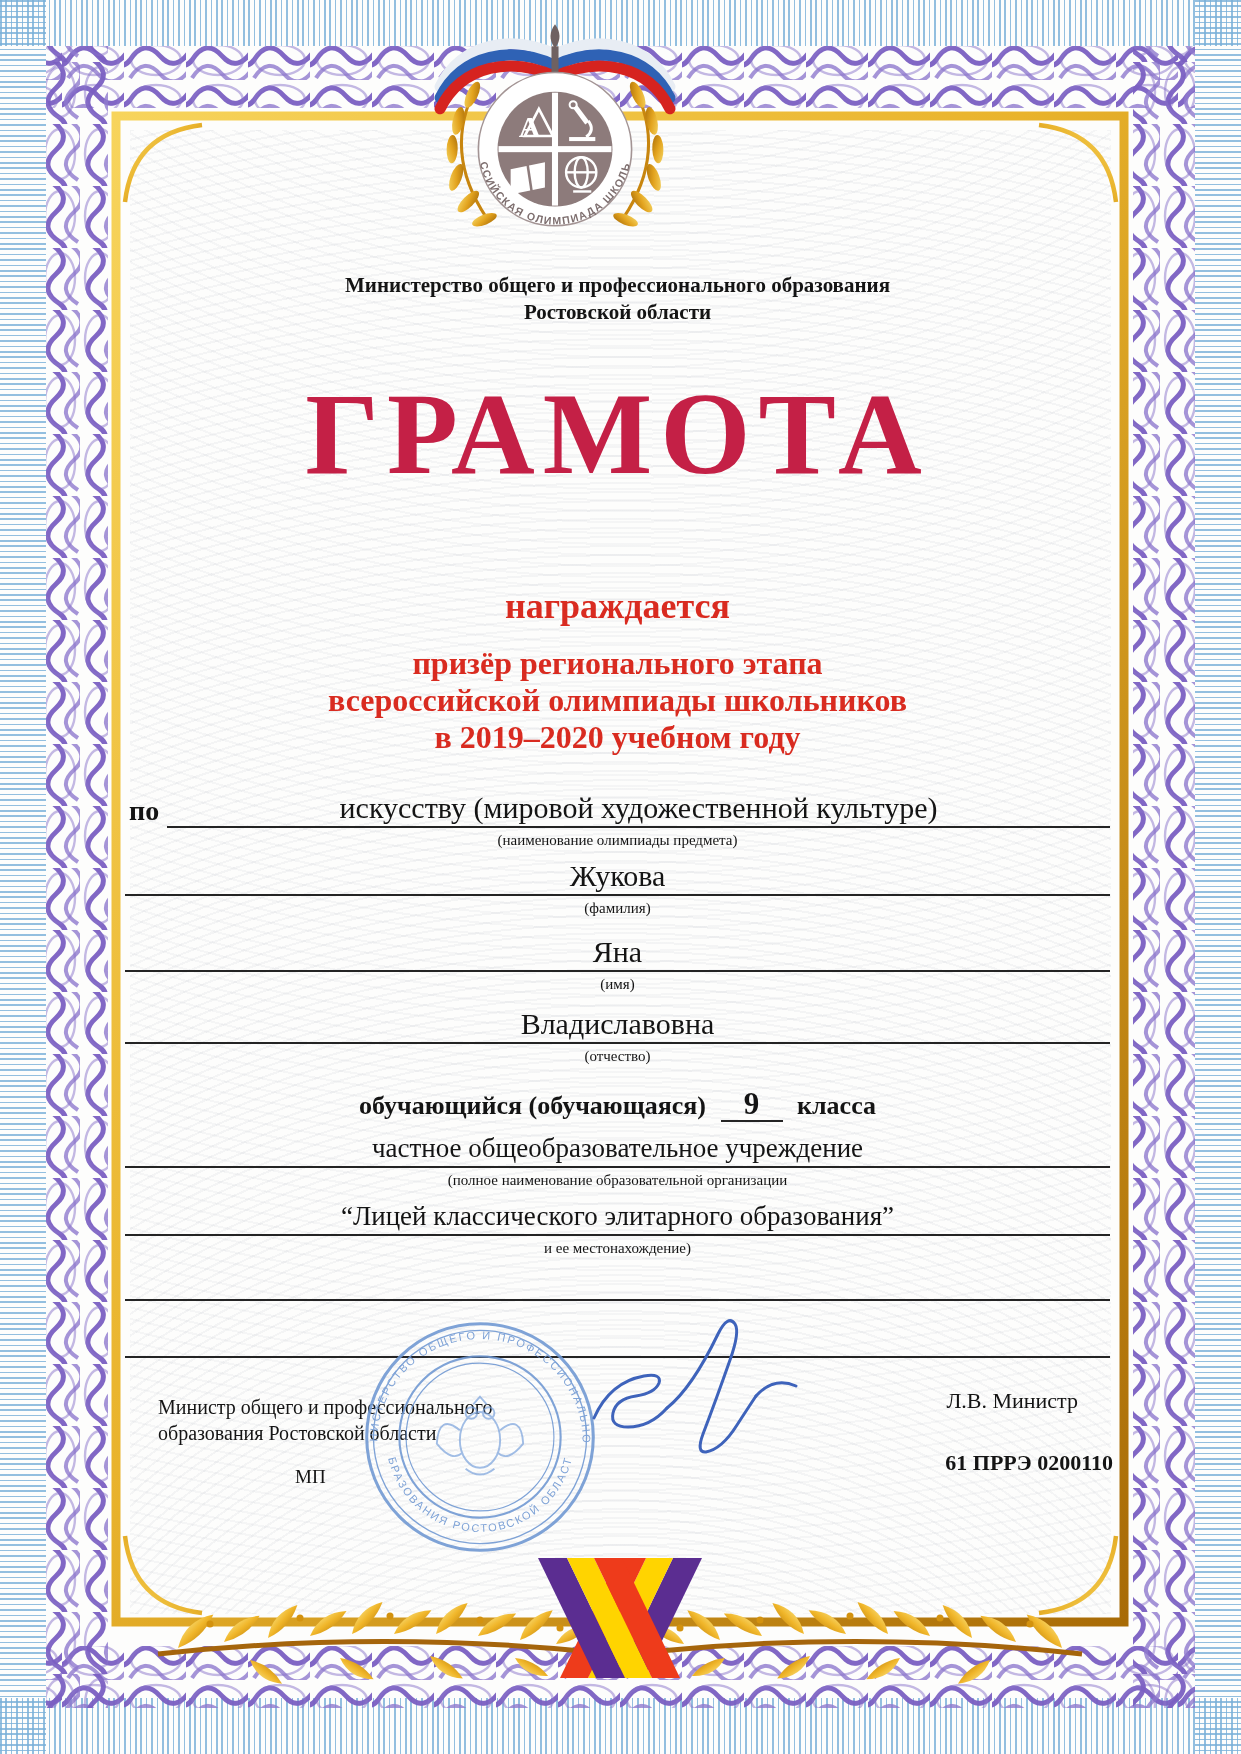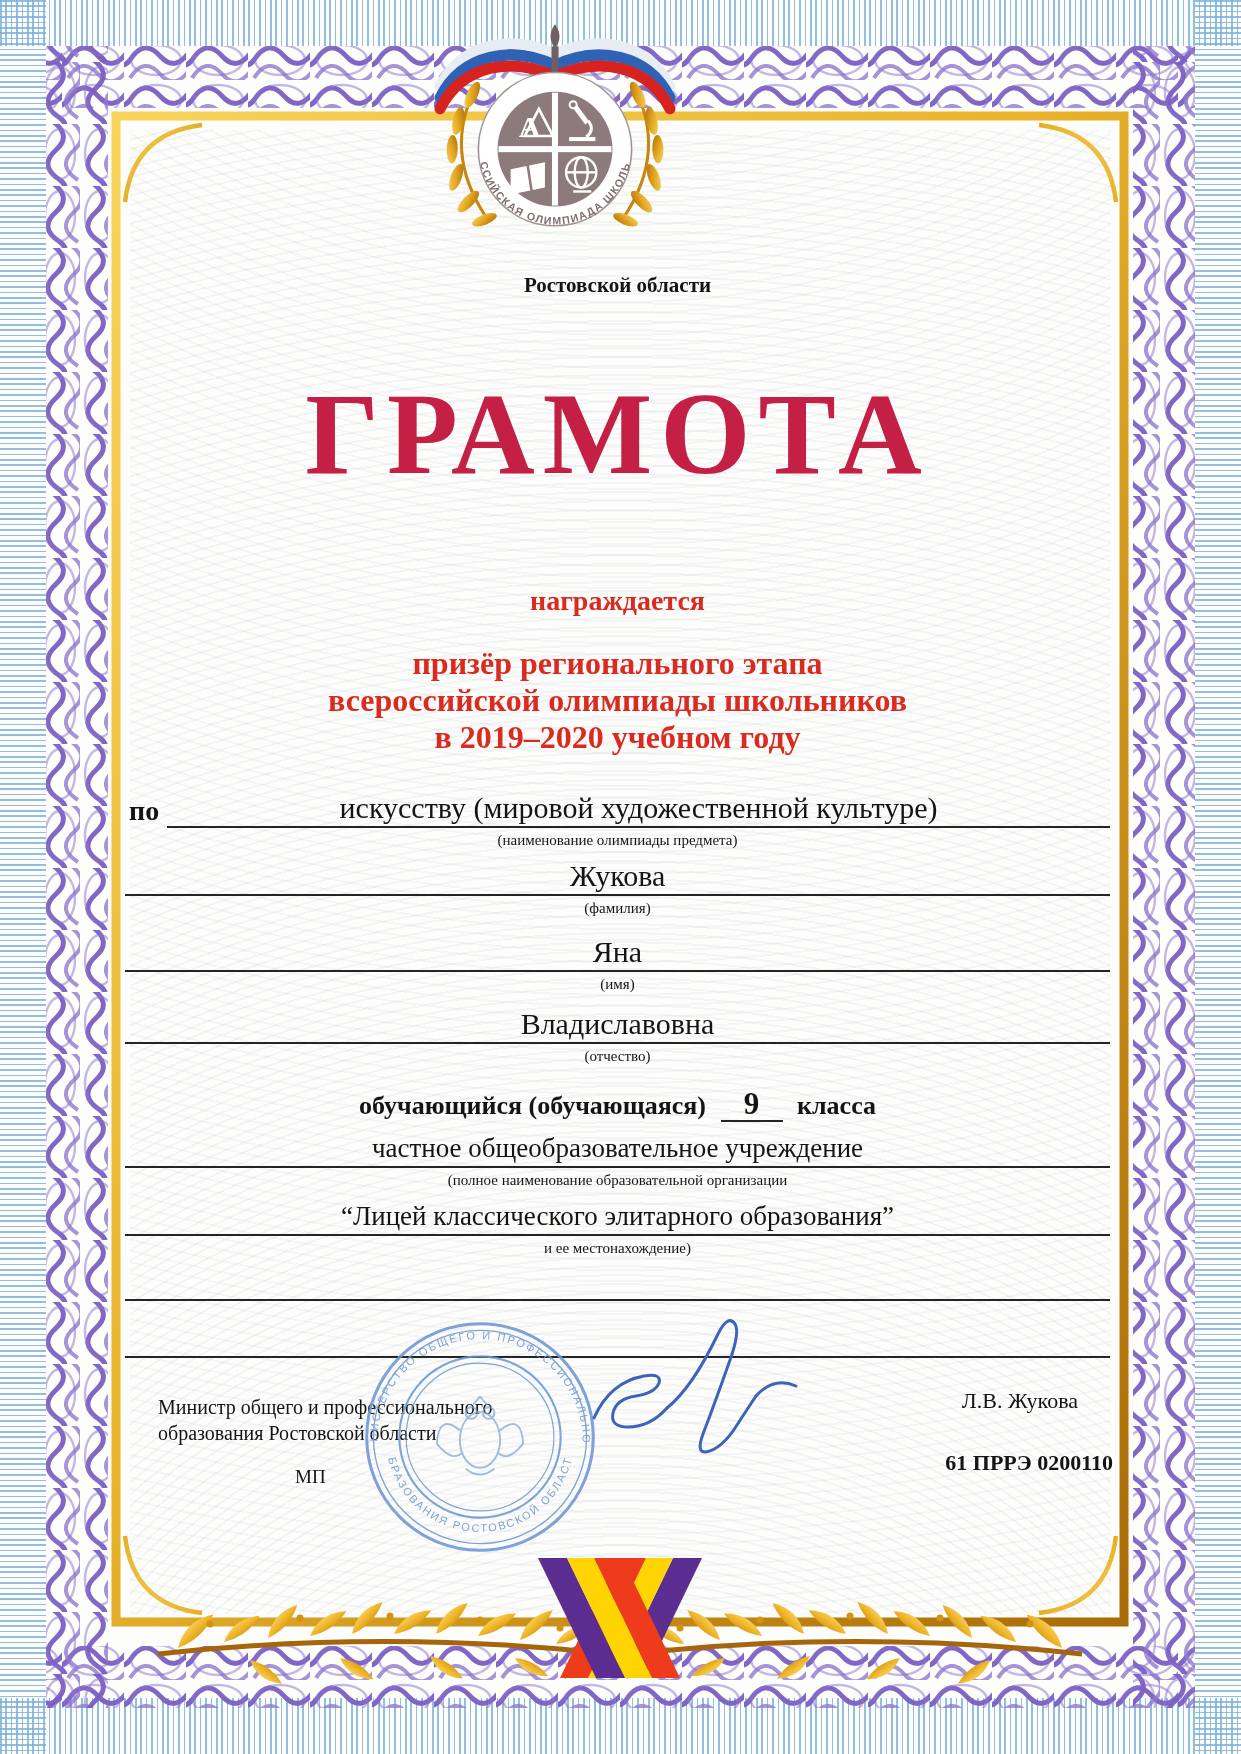--- a/index.html
+++ b/index.html
@@ -18,21 +18,21 @@
   .rope{left:0;top:0;z-index:2;}
   .frame{left:0;top:0;z-index:3;}
   .watermark{position:absolute;left:130px;top:130px;right:130px;bottom:140px;z-index:0;
     background:
      repeating-radial-gradient(circle at 50% 130%, rgba(150,156,172,.09) 0 2px, rgba(0,0,0,0) 2px 9px),
      repeating-radial-gradient(circle at 50% -50%, rgba(150,156,172,.08) 0 2px, rgba(0,0,0,0) 2px 11px);}
   .emblem{left:413px;top:8px;z-index:5;}
   .abs{position:absolute;left:125px;right:131px;text-align:center;z-index:5;}
   .ministry{top:272px;font-size:21px;font-weight:bold;line-height:27px;}
   .title{top:376px;font-size:116px;font-weight:bold;letter-spacing:8px;line-height:1;color:#c42046;margin:0;}
-  .awarded{top:585px;font-size:28px;font-weight:bold;color:#d92b20;}
+  .awarded{top:585px;font-size:36px;font-weight:bold;color:#d92b20;}
   .award-lines{top:645px;font-size:32px;font-weight:bold;color:#d92b20;line-height:37px;}
   .row .rule{border-bottom:2.2px solid #242424;}
   .row .value{font-size:30px;line-height:36px;}
   .bigval{font-size:32px;}
   .bold{font-weight:normal;}
   .caption{font-size:15px;line-height:18px;margin-top:3px;}
   .subject-row{display:flex;align-items:flex-end;text-align:center;}
   .subject-row .prefix{font-size:28px;line-height:34px;padding:0 8px 0 4px;font-weight:bold;}
   .subject-row .rule{flex:1;}
   .grade-row{font-size:26px;font-weight:bold;line-height:32px;}
@@ -151,20 +151,21 @@
       <path d="M151 163 L181 163"></path>
       <path d="M158 182 L176 182"></path>
     </g>
     <path id="emr" d="M 66 156 A 76 76 0 0 0 214 156" fill="none"></path>
     <text font-size="10.5" font-weight="bold" fill="#7d6e6e" letter-spacing="1.4" font-family="Liberation Sans, sans-serif">
       <textPath href="#emr" startOffset="50%" text-anchor="middle">ВСЕРОССИЙСКАЯ ОЛИМПИАДА ШКОЛЬНИКОВ</textPath>
     </text>
   </svg>
 
   <div class="abs ministry">
+    <div>Министерство общего и профессионального образования</div>
     <div>Ростовской области</div>
   </div>
 
   <h1 class="abs title">ГРАМОТА</h1>
 
   <div class="abs awarded">награждается</div>
 
   <div class="abs award-lines">
     <div>призёр регионального этапа</div>
     <div>всероссийской олимпиады школьников</div>
@@ -211,21 +212,21 @@
   </div>
 
   <div class="blank-rule" style="top:1299px;"></div>
   <div class="blank-rule" style="top:1356px;"></div>
 
   <div class="signer-left">
     <div>Министр общего и профессионального</div>
     <div>образования Ростовской области</div>
   </div>
   <div class="mp">МП</div>
-  <div class="signer-name">Л.В. Жукова</div>
+  <div class="signer-name">Л.В. Министр</div>
   <div class="cert-number">61 ПРРЭ 0200110</div>
 
   <svg class="stamp" width="240" height="240" viewBox="0 0 250 250" aria-hidden="true">
     <g stroke="#6e97d2" fill="none">
       <circle cx="125" cy="125" r="118" stroke-width="3.2"></circle>
       <circle cx="125" cy="125" r="111" stroke-width="1.4"></circle>
       <circle cx="125" cy="125" r="84" stroke-width="2.2"></circle>
       <circle cx="125" cy="125" r="77" stroke-width="1.2"></circle>
     </g>
     <path id="stmpT" d="M 18 130 A 107 107 0 0 1 232 130" fill="none"></path>

